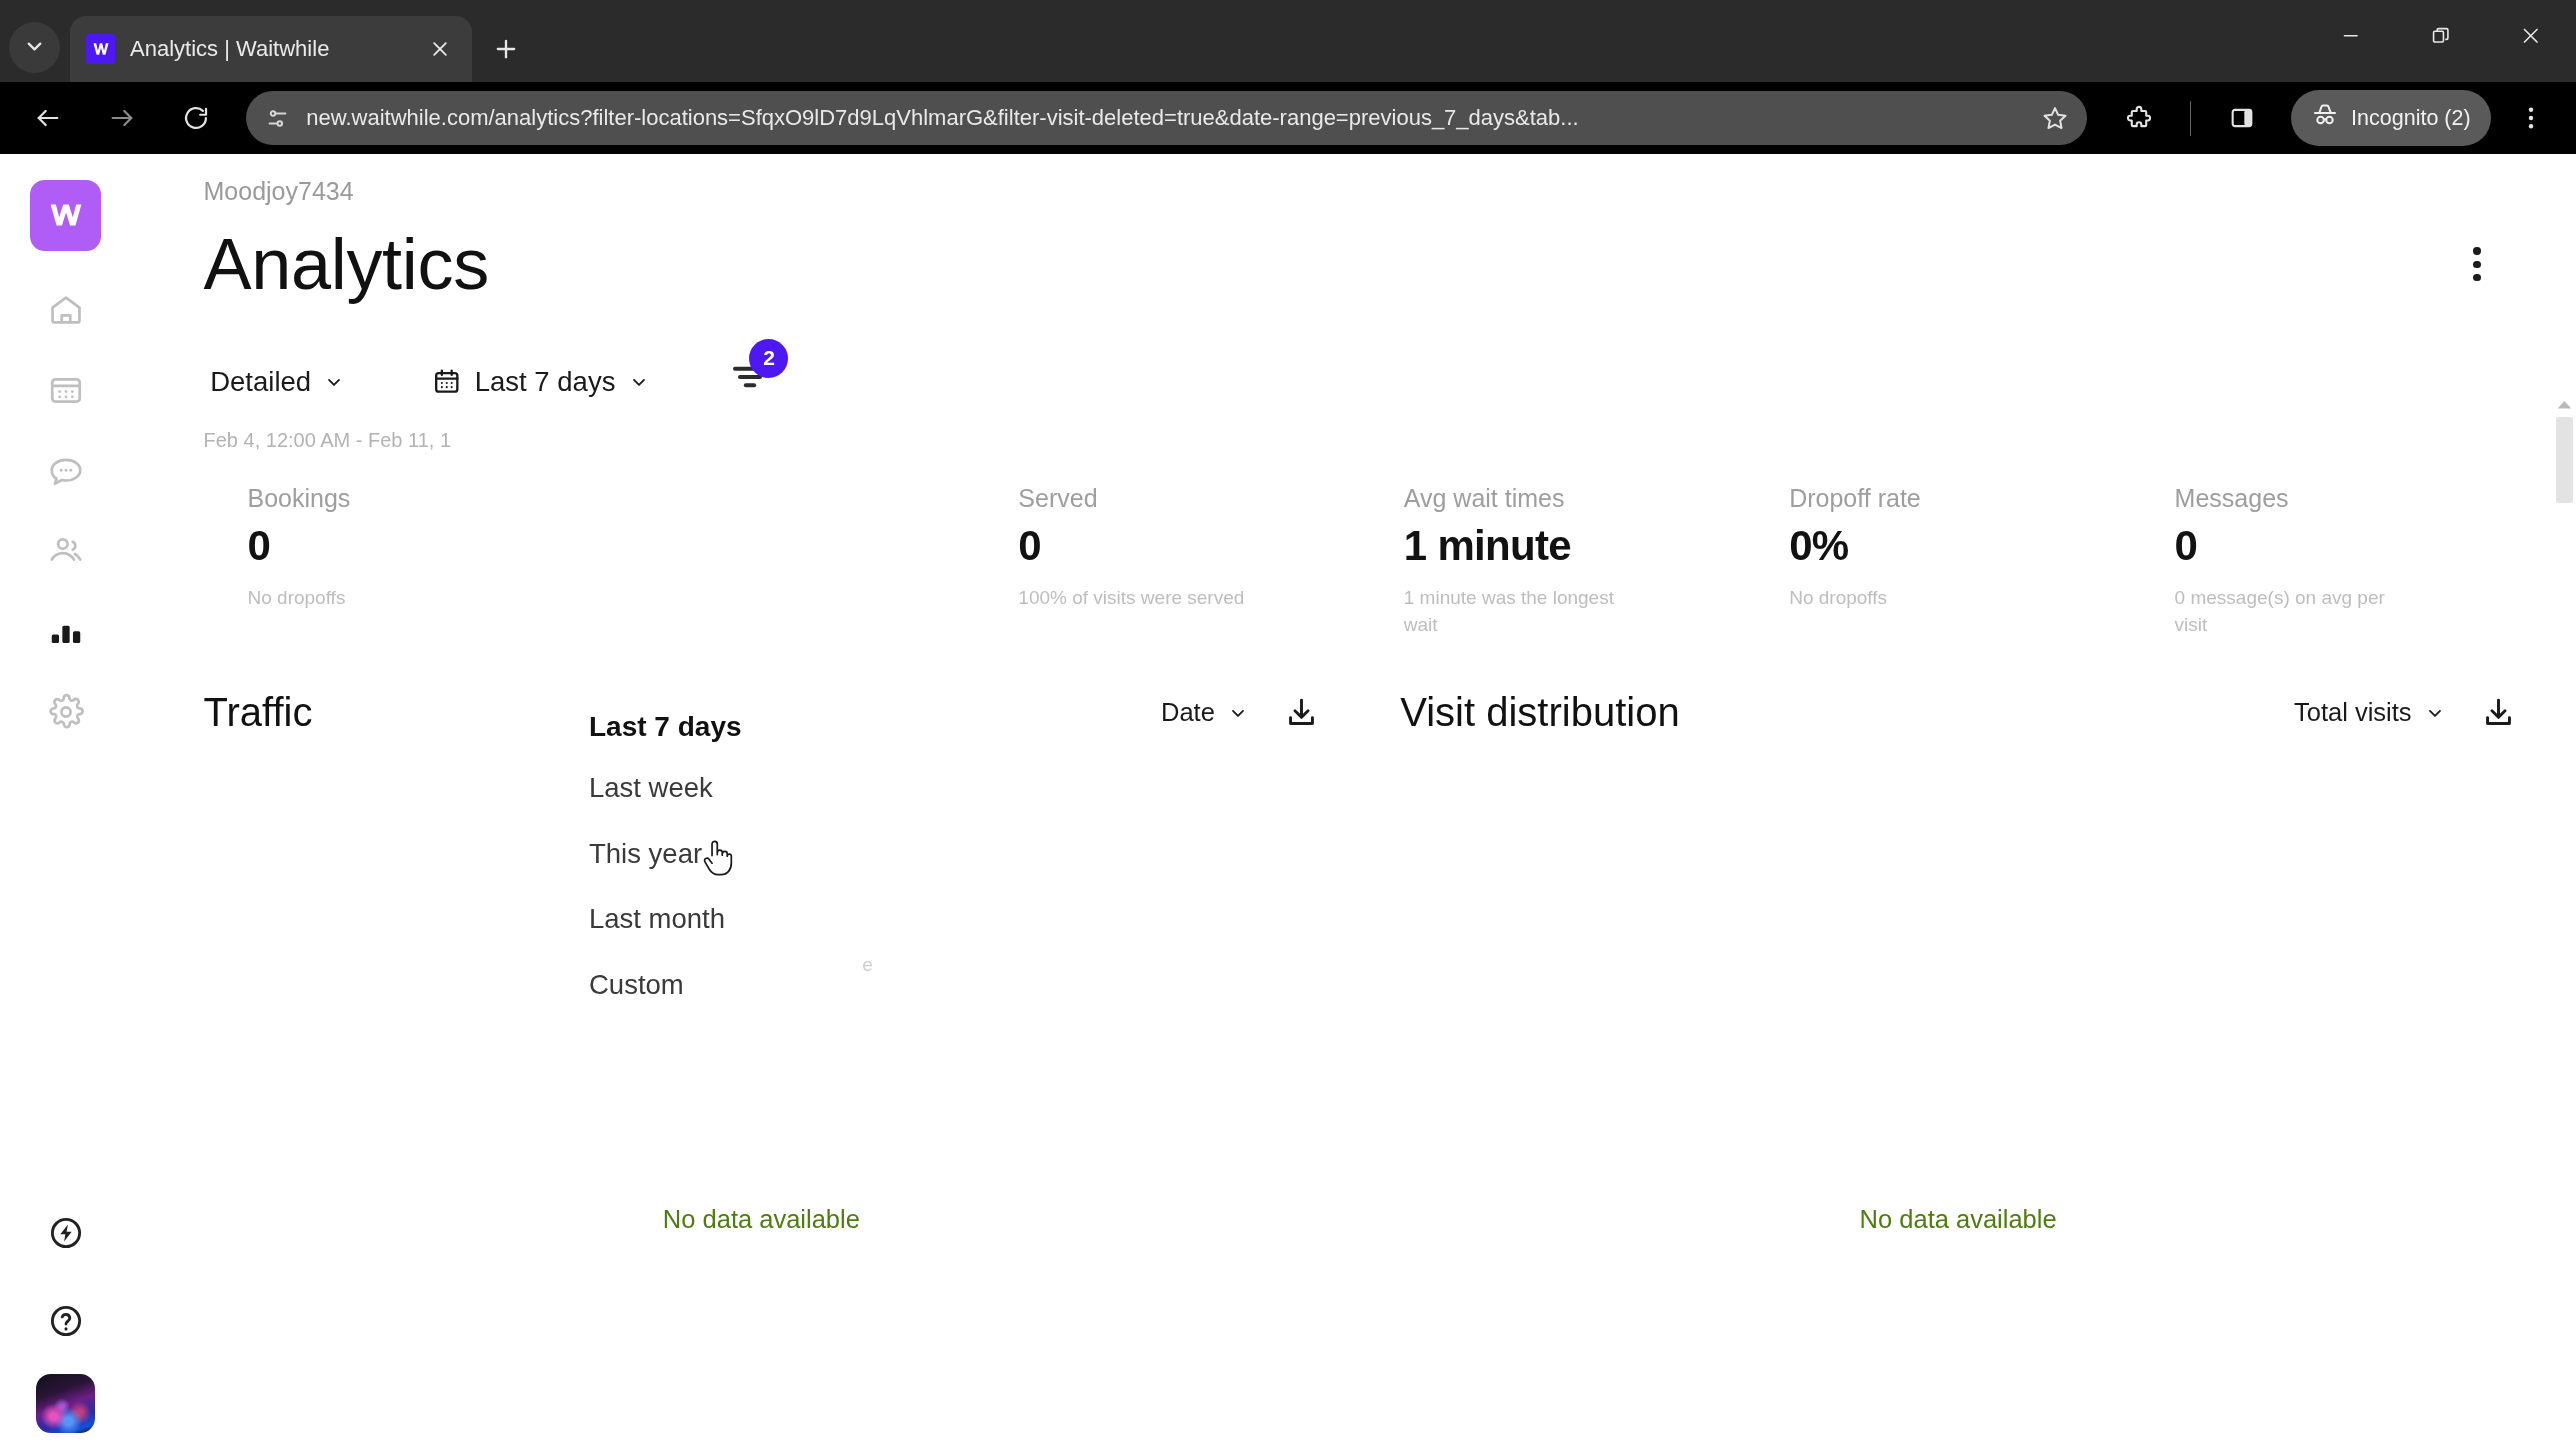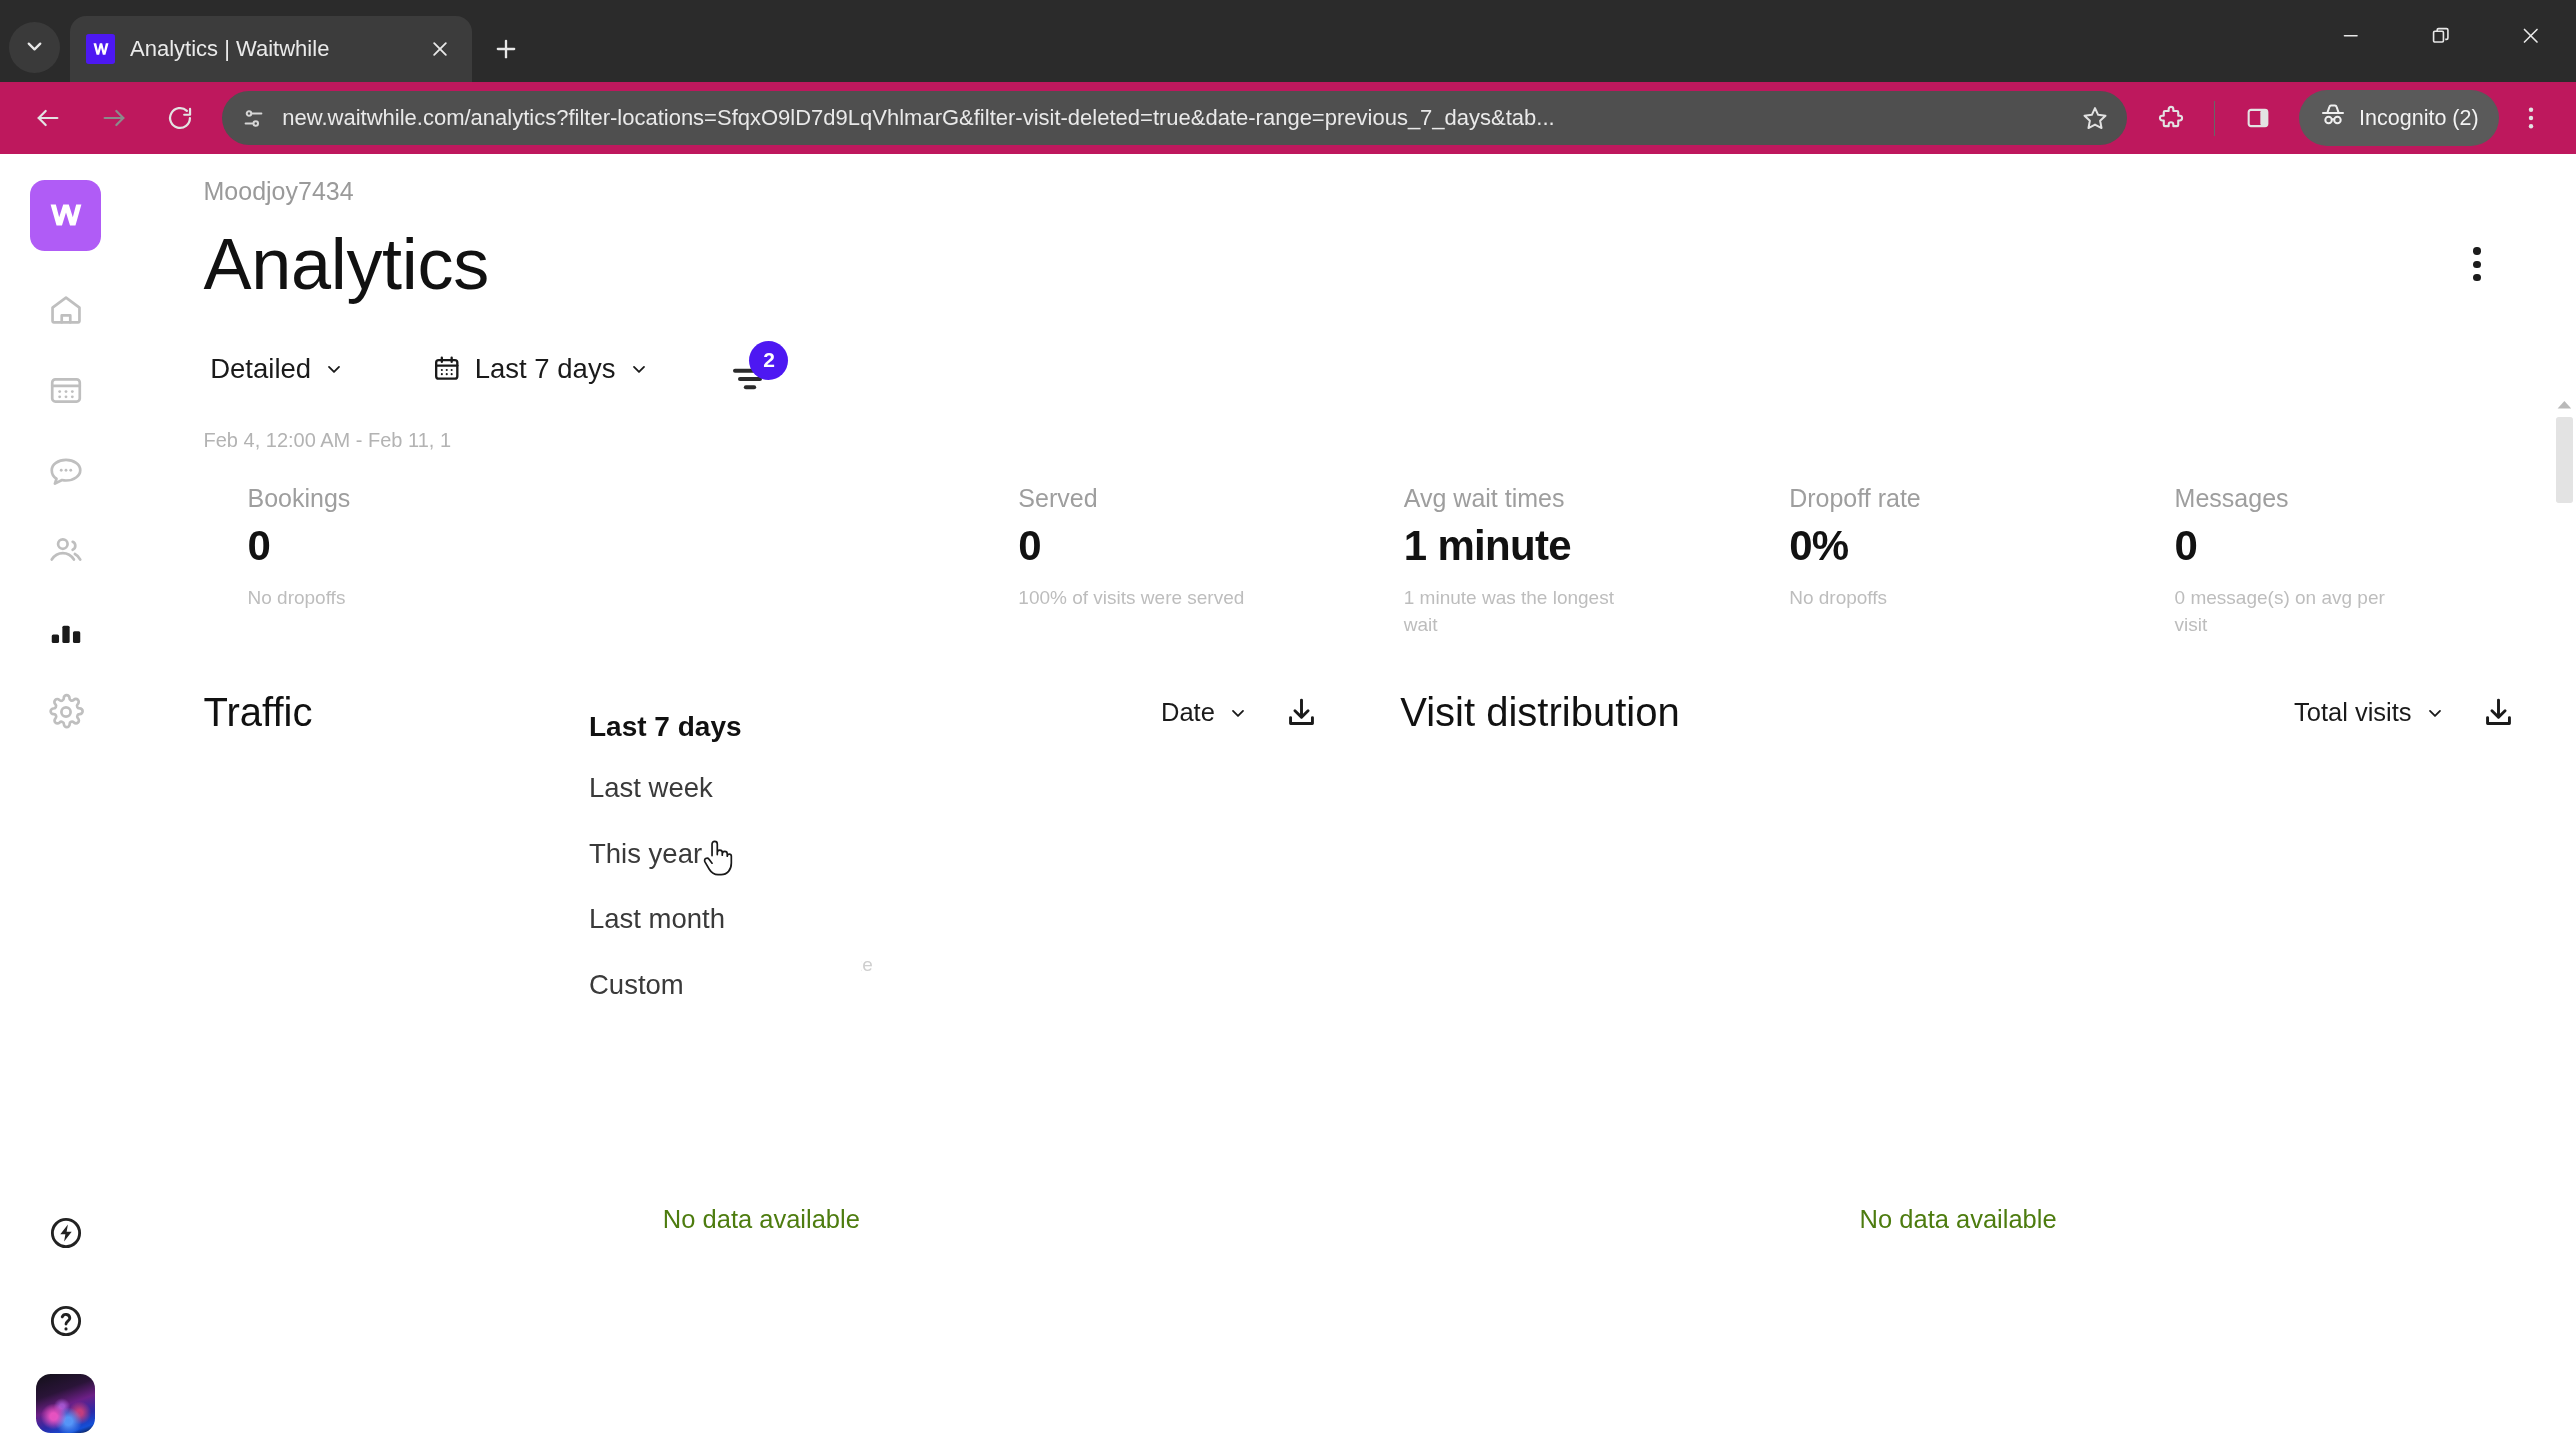--- a/index.html
+++ b/index.html
@@ -80,25 +80,25 @@
   }
   .win-btn {
     width: 90px; height: 72px;
     display: flex; align-items: center; justify-content: center;
     color: #e8e8e8;
   }
   .win-btn svg { width: 21.5px; height: 21.5px; }
 
   .toolbar {
     height: 72px;
-    background: #be185d;
+    background: #000000;
     display: flex;
     align-items: center;
     padding: 0 17.4px;
-    gap: 4px;
+    gap: 12px;
   }
   .nav-btn {
     width: 62px; height: 62px;
     display: flex; align-items: center; justify-content: center;
     color: #e3e3e3;
     border-radius: 670px;
     flex: 0 0 auto;
   }
   .nav-btn svg { width: 28px; height: 28px; }
   .nav-btn.disabled { color: #8b8b8b; }
@@ -238,21 +238,21 @@
   }
   .kebab {
     width: 50px; height: 50px;
     display:flex; flex-direction:column; align-items:center; justify-content:center;
     gap: 6px;
   }
   .kebab i { width: 7.4px; height: 7.4px; border-radius: 50%; background: #1c1c1c; display:block;}
 
   
   .filters-row {
-    display: flex; align-items: flex-start;
+    display: flex; align-items: flex-end;
     gap: 11px;
     margin-top: 42px;
     margin-left: 25.5px;
     height: 56px;
   }
   .sel-btn {
     display:flex; align-items:center; gap: 13.4px;
     font-size: 27.5px; color: #1a1a1a;
     padding: 5.4px 6.7px;
   }

